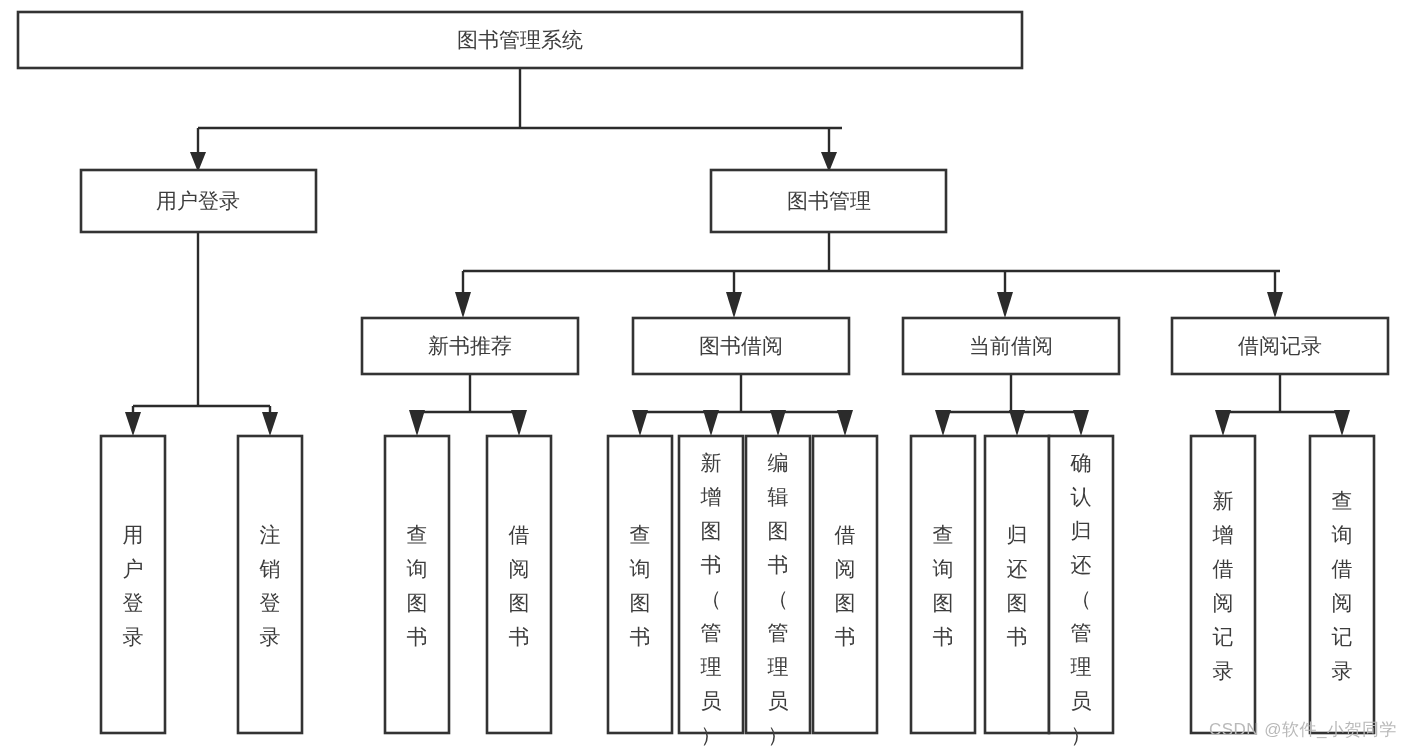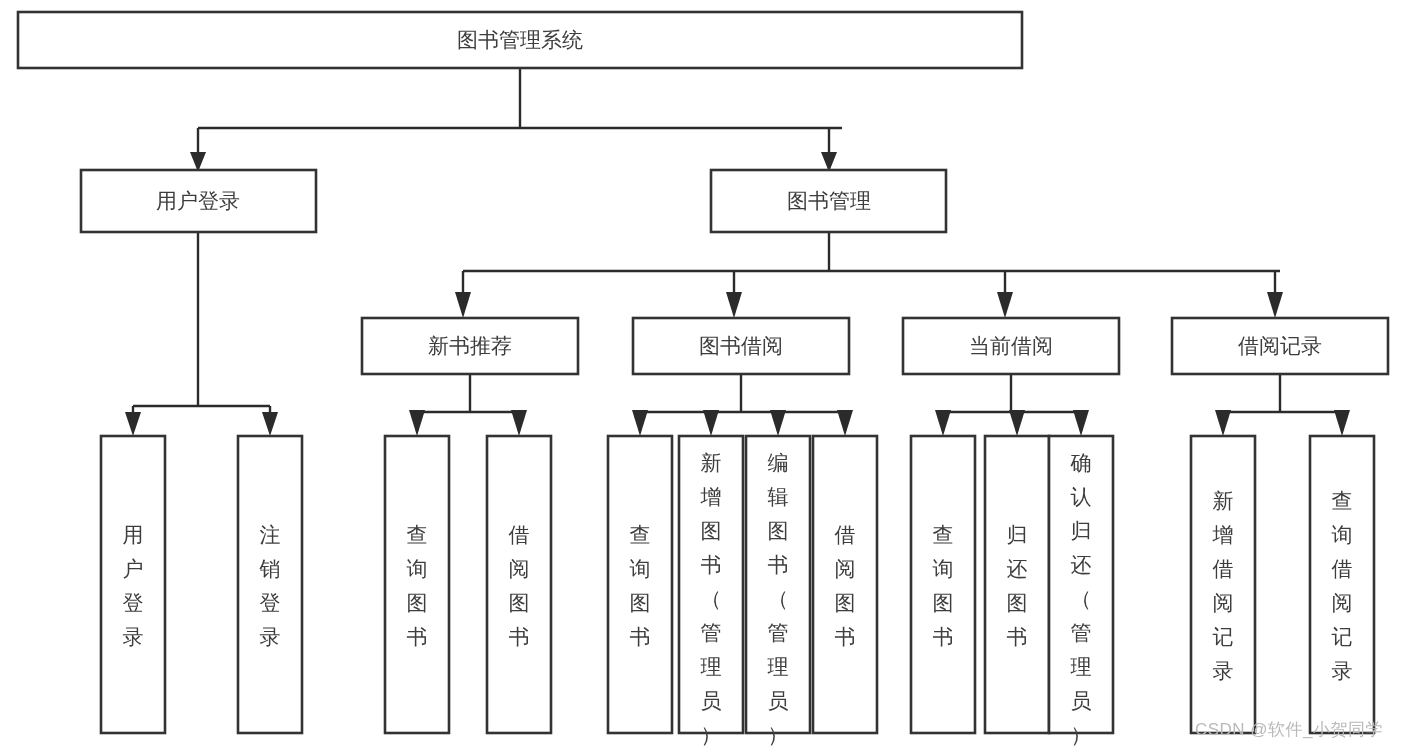--- a/index.html
+++ b/index.html
@@ -43,21 +43,21 @@
     stroke: #2b2b2b;
     stroke-width: 2.4;
     fill: none;
   }
   .arrow-head {
     fill: #2b2b2b;
     stroke: none;
   }
   .watermark {
     position: absolute;
-    right: 22px;
+    right: 8px;
     bottom: 6px;
     font-family: "Liberation Sans", "DejaVu Sans", sans-serif;
     font-size: 17px;
     color: #b9b9b9;
     letter-spacing: 0.5px;
     white-space: nowrap;
     user-select: none;
   }
 </style>
 </head>

